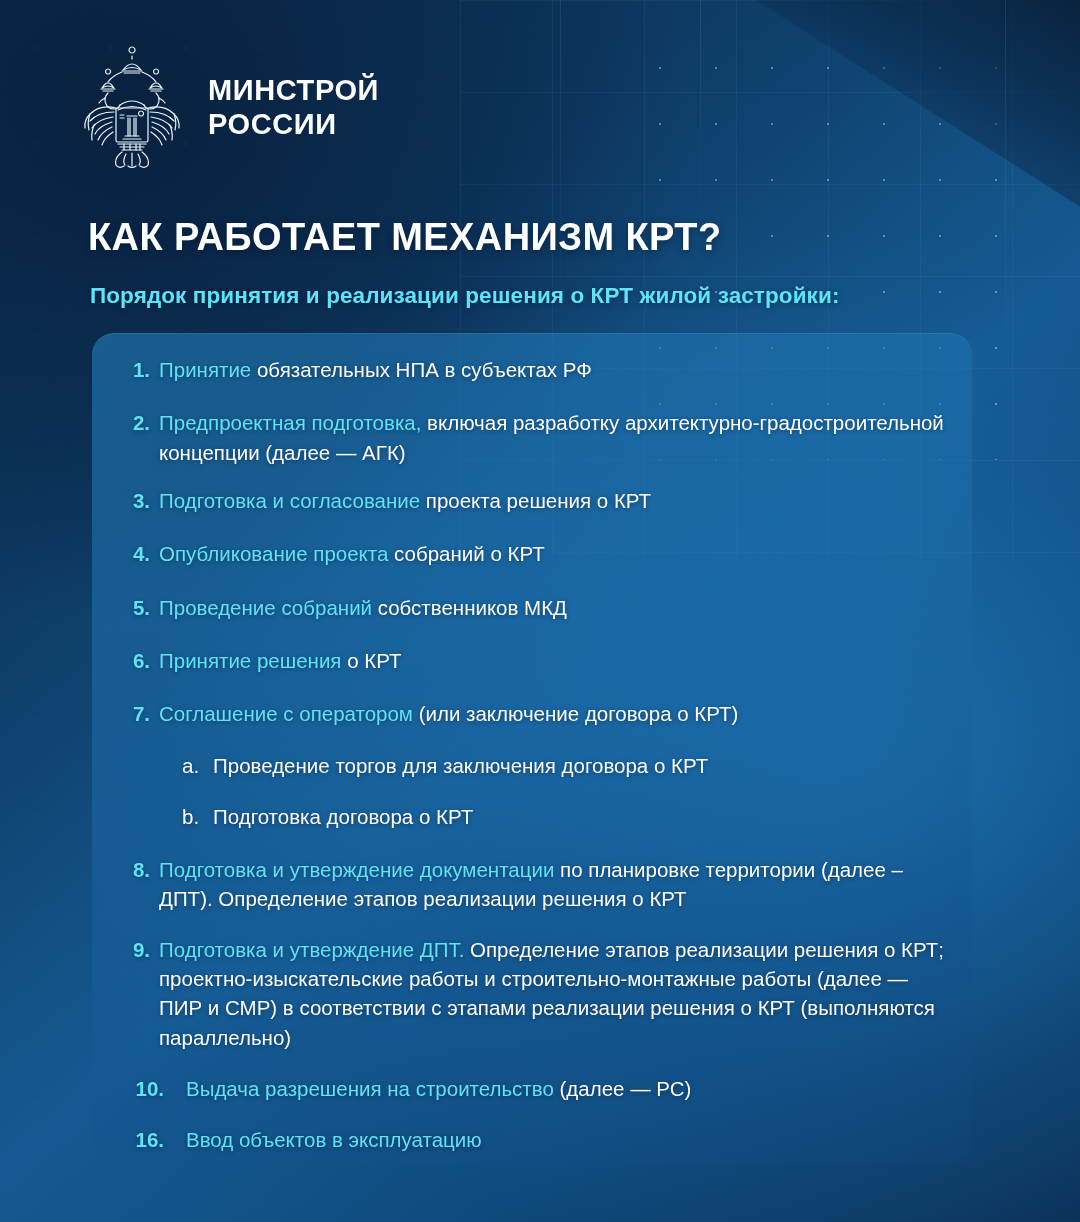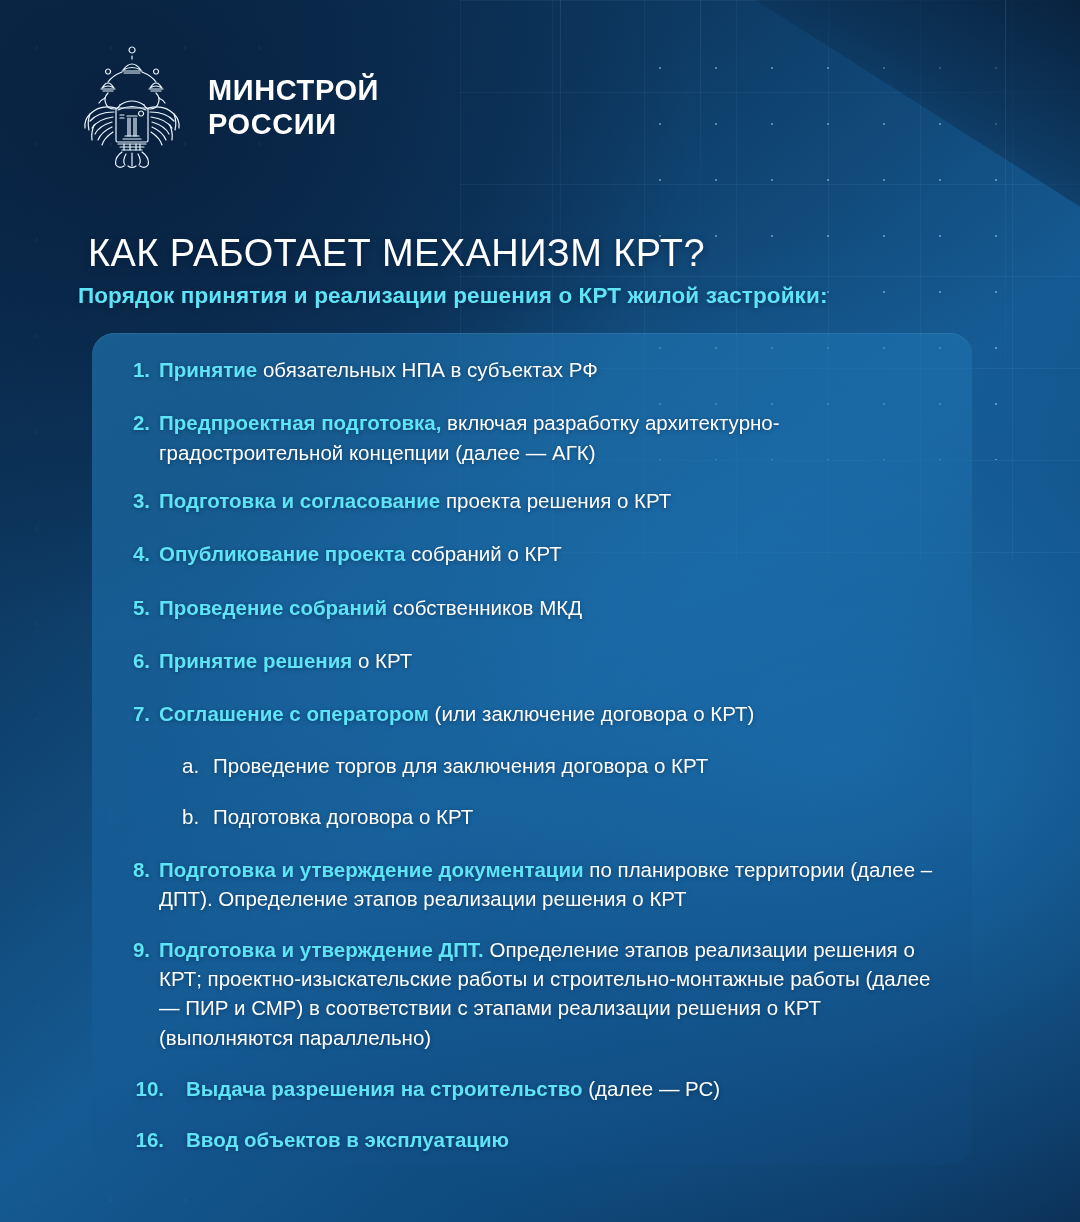--- a/index.html
+++ b/index.html
@@ -88,32 +88,32 @@
     font-weight: bold;
     font-size: 29px;
     line-height: 1.18;
     letter-spacing: 0.6px;
   }
   .brand-line { display: block; }
 
   
   .title {
     position: absolute;
-    top: 232px;
+    top: 216px;
     left: 88px;
     color: #ffffff;
     font-size: 38px;
-    font-weight: normal;
+    font-weight: bold;
     letter-spacing: 0.4px;
     text-shadow: 0 2px 7px rgba(0,24,52,0.55);
   }
   .subtitle {
     position: absolute;
     top: 283px;
-    left: 78px;
+    left: 90px;
     color: #5fe3f7;
     font-size: 22.5px;
     font-weight: bold;
     letter-spacing: 0.1px;
     text-shadow: 0 1px 5px rgba(0,28,58,0.5);
   }
 
   
   .panel {
     position: absolute;
@@ -145,21 +145,21 @@
     font-weight: bold;
     flex: 0 0 auto;
     text-align: right;
     white-space: nowrap;
   }
   .item.lvl1 .num { width: 30px; margin-right: 9px; }
   .item.wide .num { width: 44px; margin-right: 22px; }
   .item .body { flex: 1 1 auto; }
   .item .lead {
     color: #5fe3f7;
-    font-weight: bold;
+    font-weight: normal;
   }
 
   .subitem {
     display: flex;
     align-items: flex-start;
     color: #ffffff;
     font-size: 20.5px;
     line-height: 1.43;
     margin-left: 62px;
     text-shadow: 0 1px 4px rgba(0,26,54,0.45);

